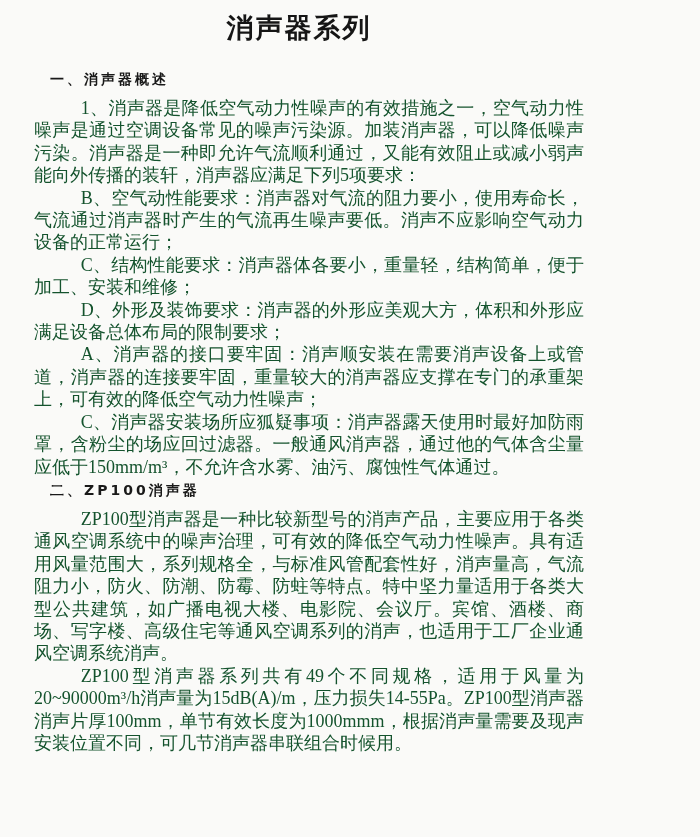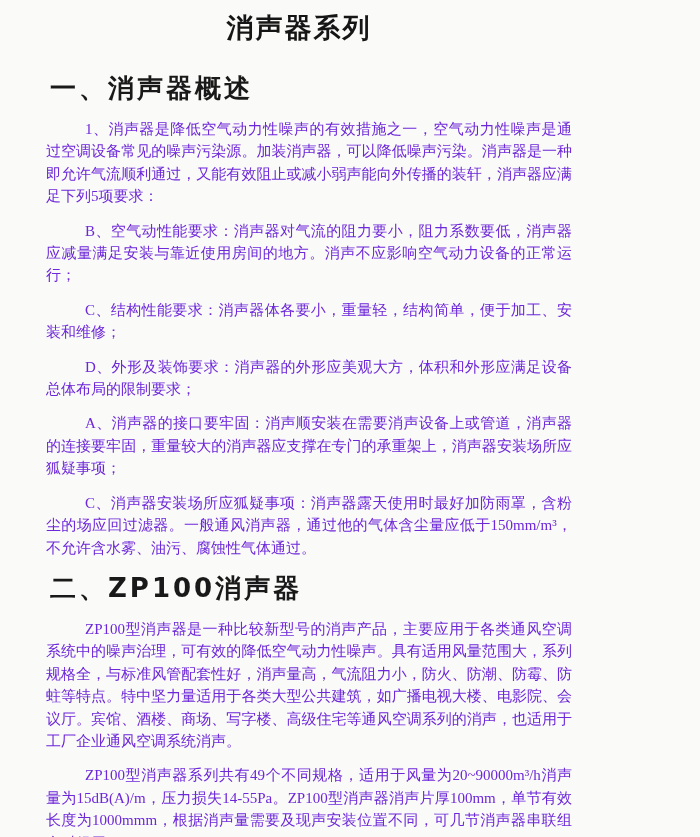--- a/index.html
+++ b/index.html
@@ -22,57 +22,57 @@
     font-family: "DejaVu Sans", "Liberation Sans", sans-serif;
     font-size: 27px;
     font-weight: 700;
     text-align: center;
     letter-spacing: 2px;
     color: #151515;
     margin: 4px 20px 0 0;
   }
   .sec-heading {
     font-family: "DejaVu Sans", "Liberation Sans", sans-serif;
-    font-size: 26px;
+    font-size: 14px;
     font-weight: 700;
     letter-spacing: 3px;
     color: #191919;
     margin: 0 0 0 16px;
   }
   .sec-heading.first {
     margin-top: 25px;
     margin-bottom: 8px;
   }
   .sec-heading.second {
     margin-top: 4px;
     margin-bottom: 8px;
   }
   p {
-    font-size: 15px;
+    font-size: 18px;
     line-height: 22.4px;
     text-align: justify;
-    margin: 12px;
-    color: #6d28d9;
+    margin: 0;
+    color: #14532d;
   }
   p.indent { text-indent: 2.6em; }
 </style>
 </head>
 <body>
 
 <div class="page">
 
   <h1 class="doc-title">消声器系列</h1>
 
   <section>
     <h2 class="sec-heading first">一、消声器概述</h2>
     <p class="indent">1、消声器是降低空气动力性噪声的有效措施之一，空气动力性噪声是通过空调设备常见的噪声污染源。加装消声器，可以降低噪声污染。消声器是一种即允许气流顺利通过，又能有效阻止或减小弱声能向外传播的装轩，消声器应满足下列5项要求：</p>
-    <p class="indent">B、空气动性能要求：消声器对气流的阻力要小，阻力系数要低，消声器应减量满足安装与靠近使用房间的地方。消声不应影响空气动力设备的正常运行；</p>
+    <p class="indent">B、空气动性能要求：消声器对气流的阻力要小，使用寿命长，气流通过消声器时产生的气流再生噪声要低。消声不应影响空气动力设备的正常运行；</p>
     <p class="indent">C、结构性能要求：消声器体各要小，重量轻，结构简单，便于加工、安装和维修；</p>
     <p class="indent">D、外形及装饰要求：消声器的外形应美观大方，体积和外形应满足设备总体布局的限制要求；</p>
-    <p class="indent">A、消声器的接口要牢固：消声顺安装在需要消声设备上或管道，消声器的连接要牢固，重量较大的消声器应支撑在专门的承重架上，消声器安装场所应狐疑事项；</p>
+    <p class="indent">A、消声器的接口要牢固：消声顺安装在需要消声设备上或管道，消声器的连接要牢固，重量较大的消声器应支撑在专门的承重架上，可有效的降低空气动力性噪声；</p>
     <p class="indent">C、消声器安装场所应狐疑事项：消声器露天使用时最好加防雨罩，含粉尘的场应回过滤器。一般通风消声器，通过他的气体含尘量应低于150mm/m³，不允许含水雾、油污、腐蚀性气体通过。</p>
   </section>
 
   <section>
     <h2 class="sec-heading second">二、ZP100消声器</h2>
     <p class="indent">ZP100型消声器是一种比较新型号的消声产品，主要应用于各类通风空调系统中的噪声治理，可有效的降低空气动力性噪声。具有适用风量范围大，系列规格全，与标准风管配套性好，消声量高，气流阻力小，防火、防潮、防霉、防蛀等特点。特中坚力量适用于各类大型公共建筑，如广播电视大楼、电影院、会议厅。宾馆、酒楼、商场、写字楼、高级住宅等通风空调系列的消声，也适用于工厂企业通风空调系统消声。</p>
     <p class="indent">ZP100型消声器系列共有49个不同规格，适用于风量为20~90000m³/h消声量为15dB(A)/m，压力损失14-55Pa。ZP100型消声器消声片厚100mm，单节有效长度为1000mmm，根据消声量需要及现声安装位置不同，可几节消声器串联组合时候用。</p>
   </section>
 
 </div>

